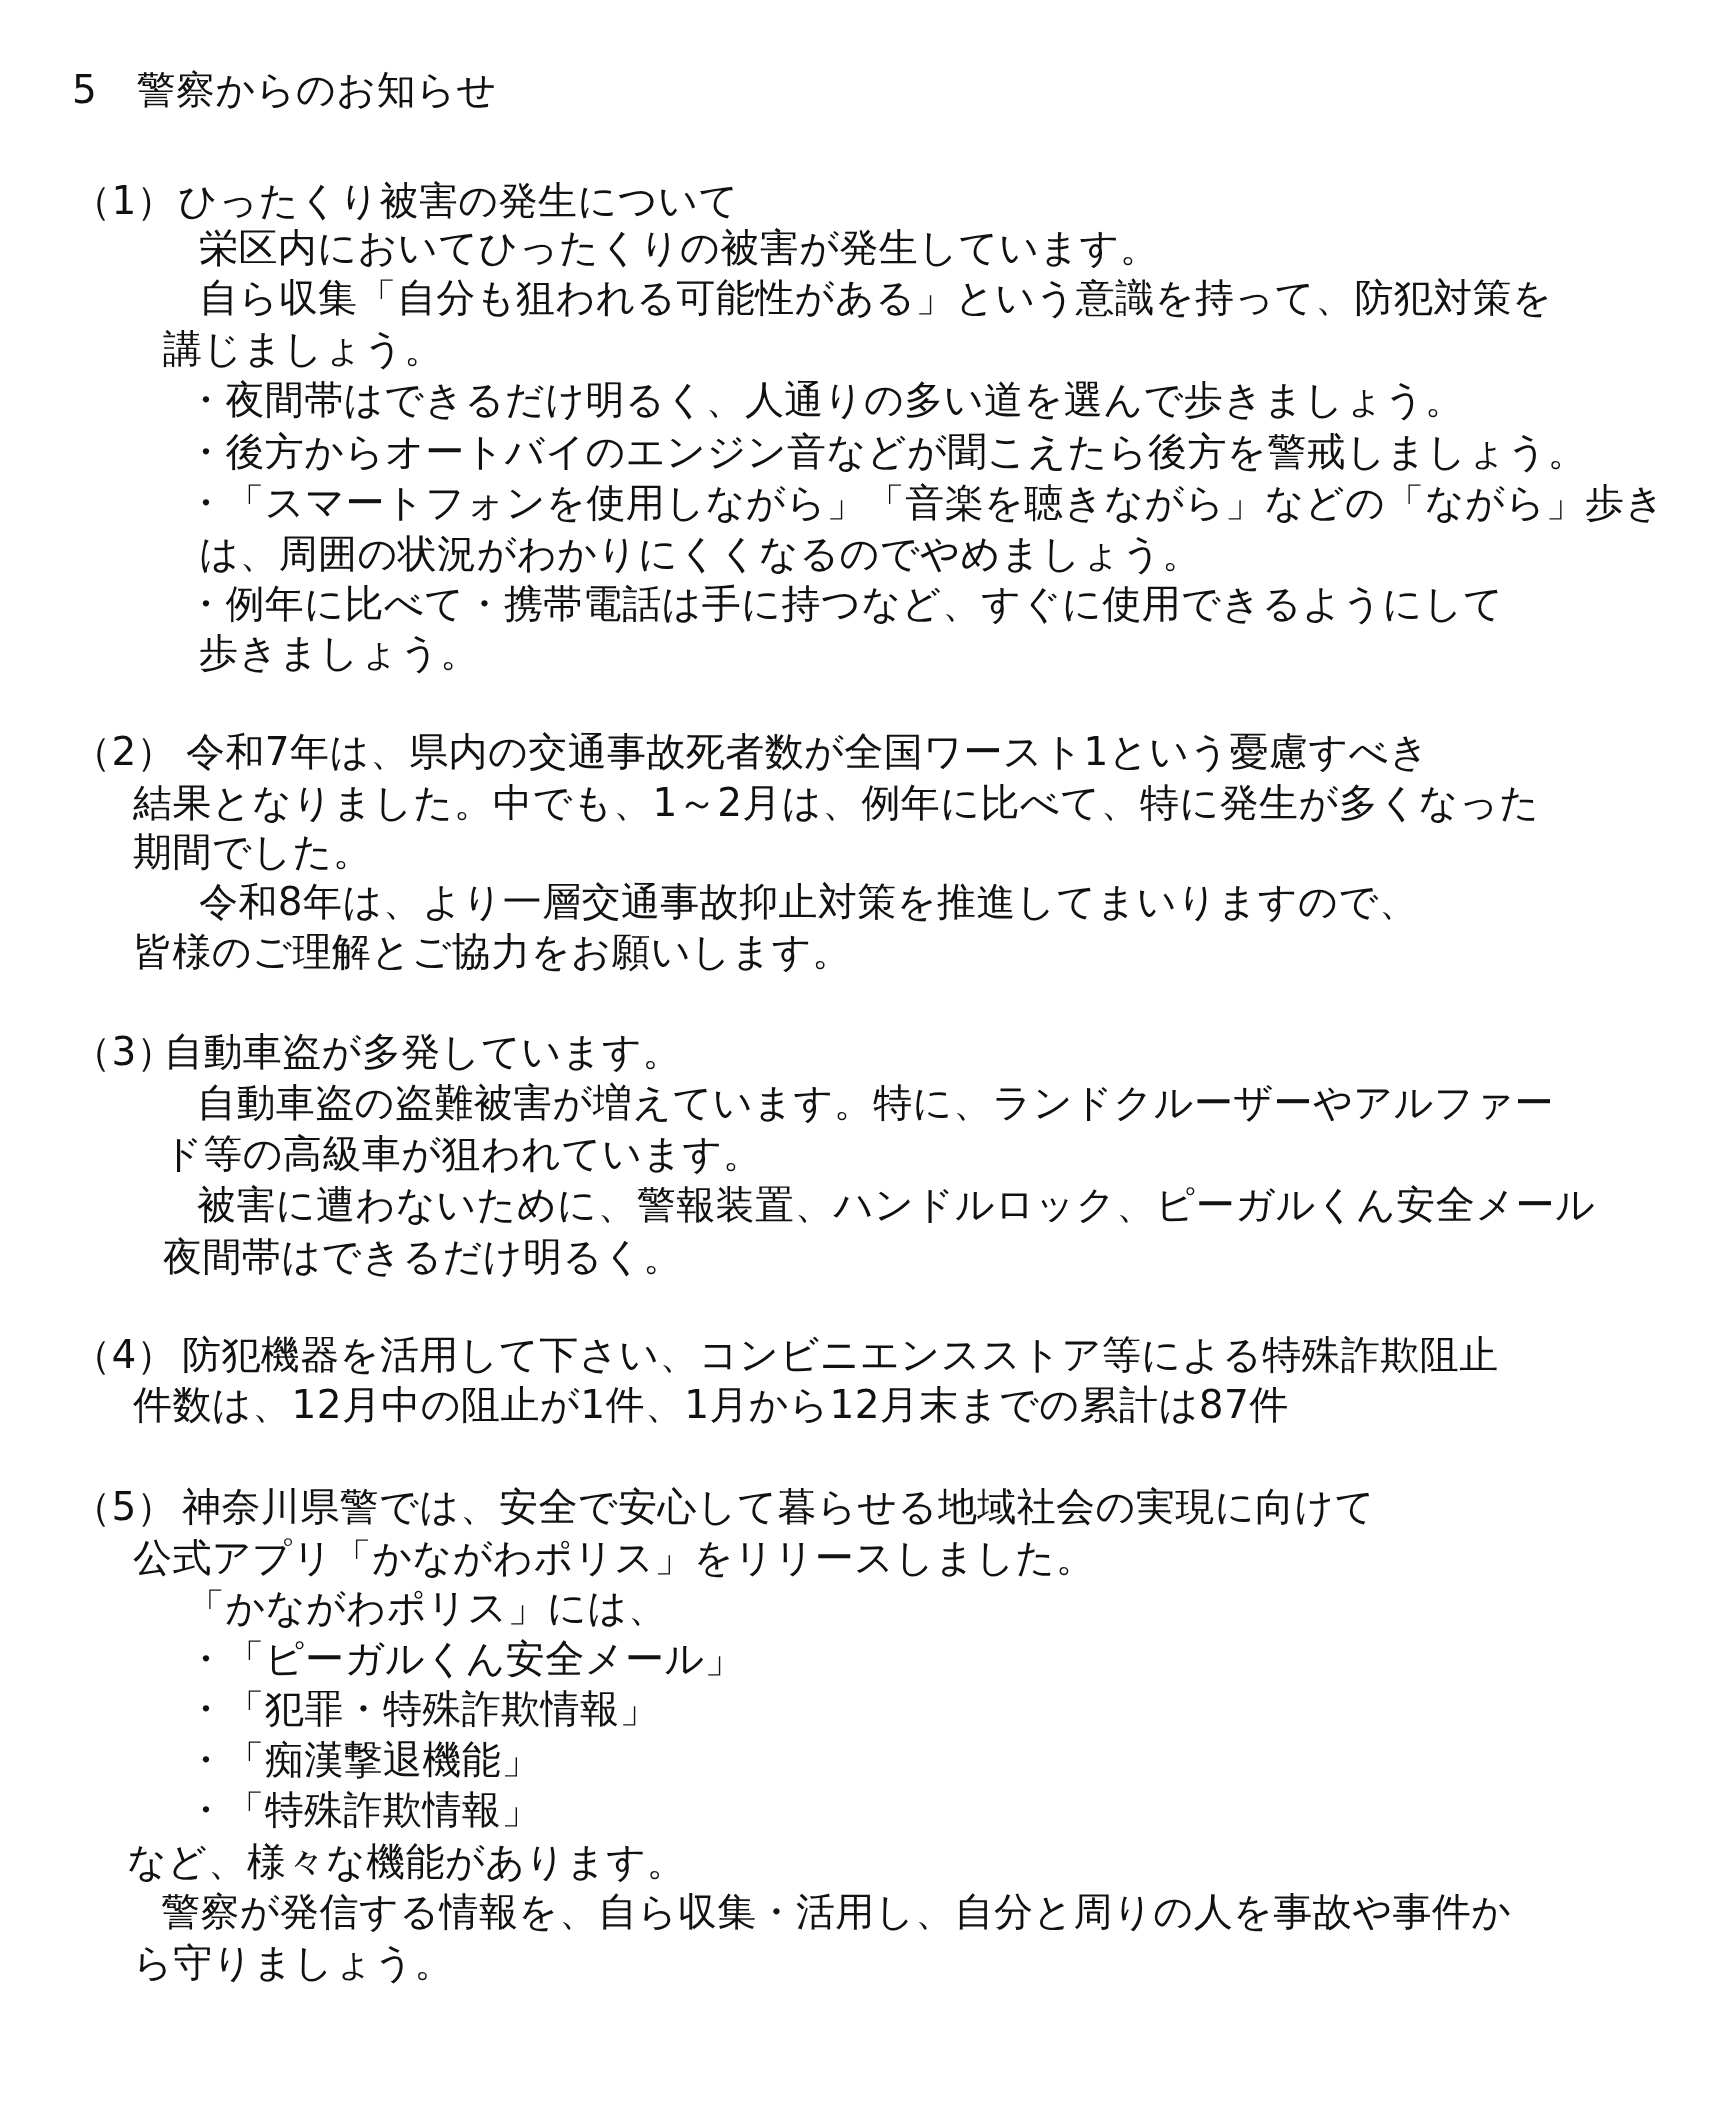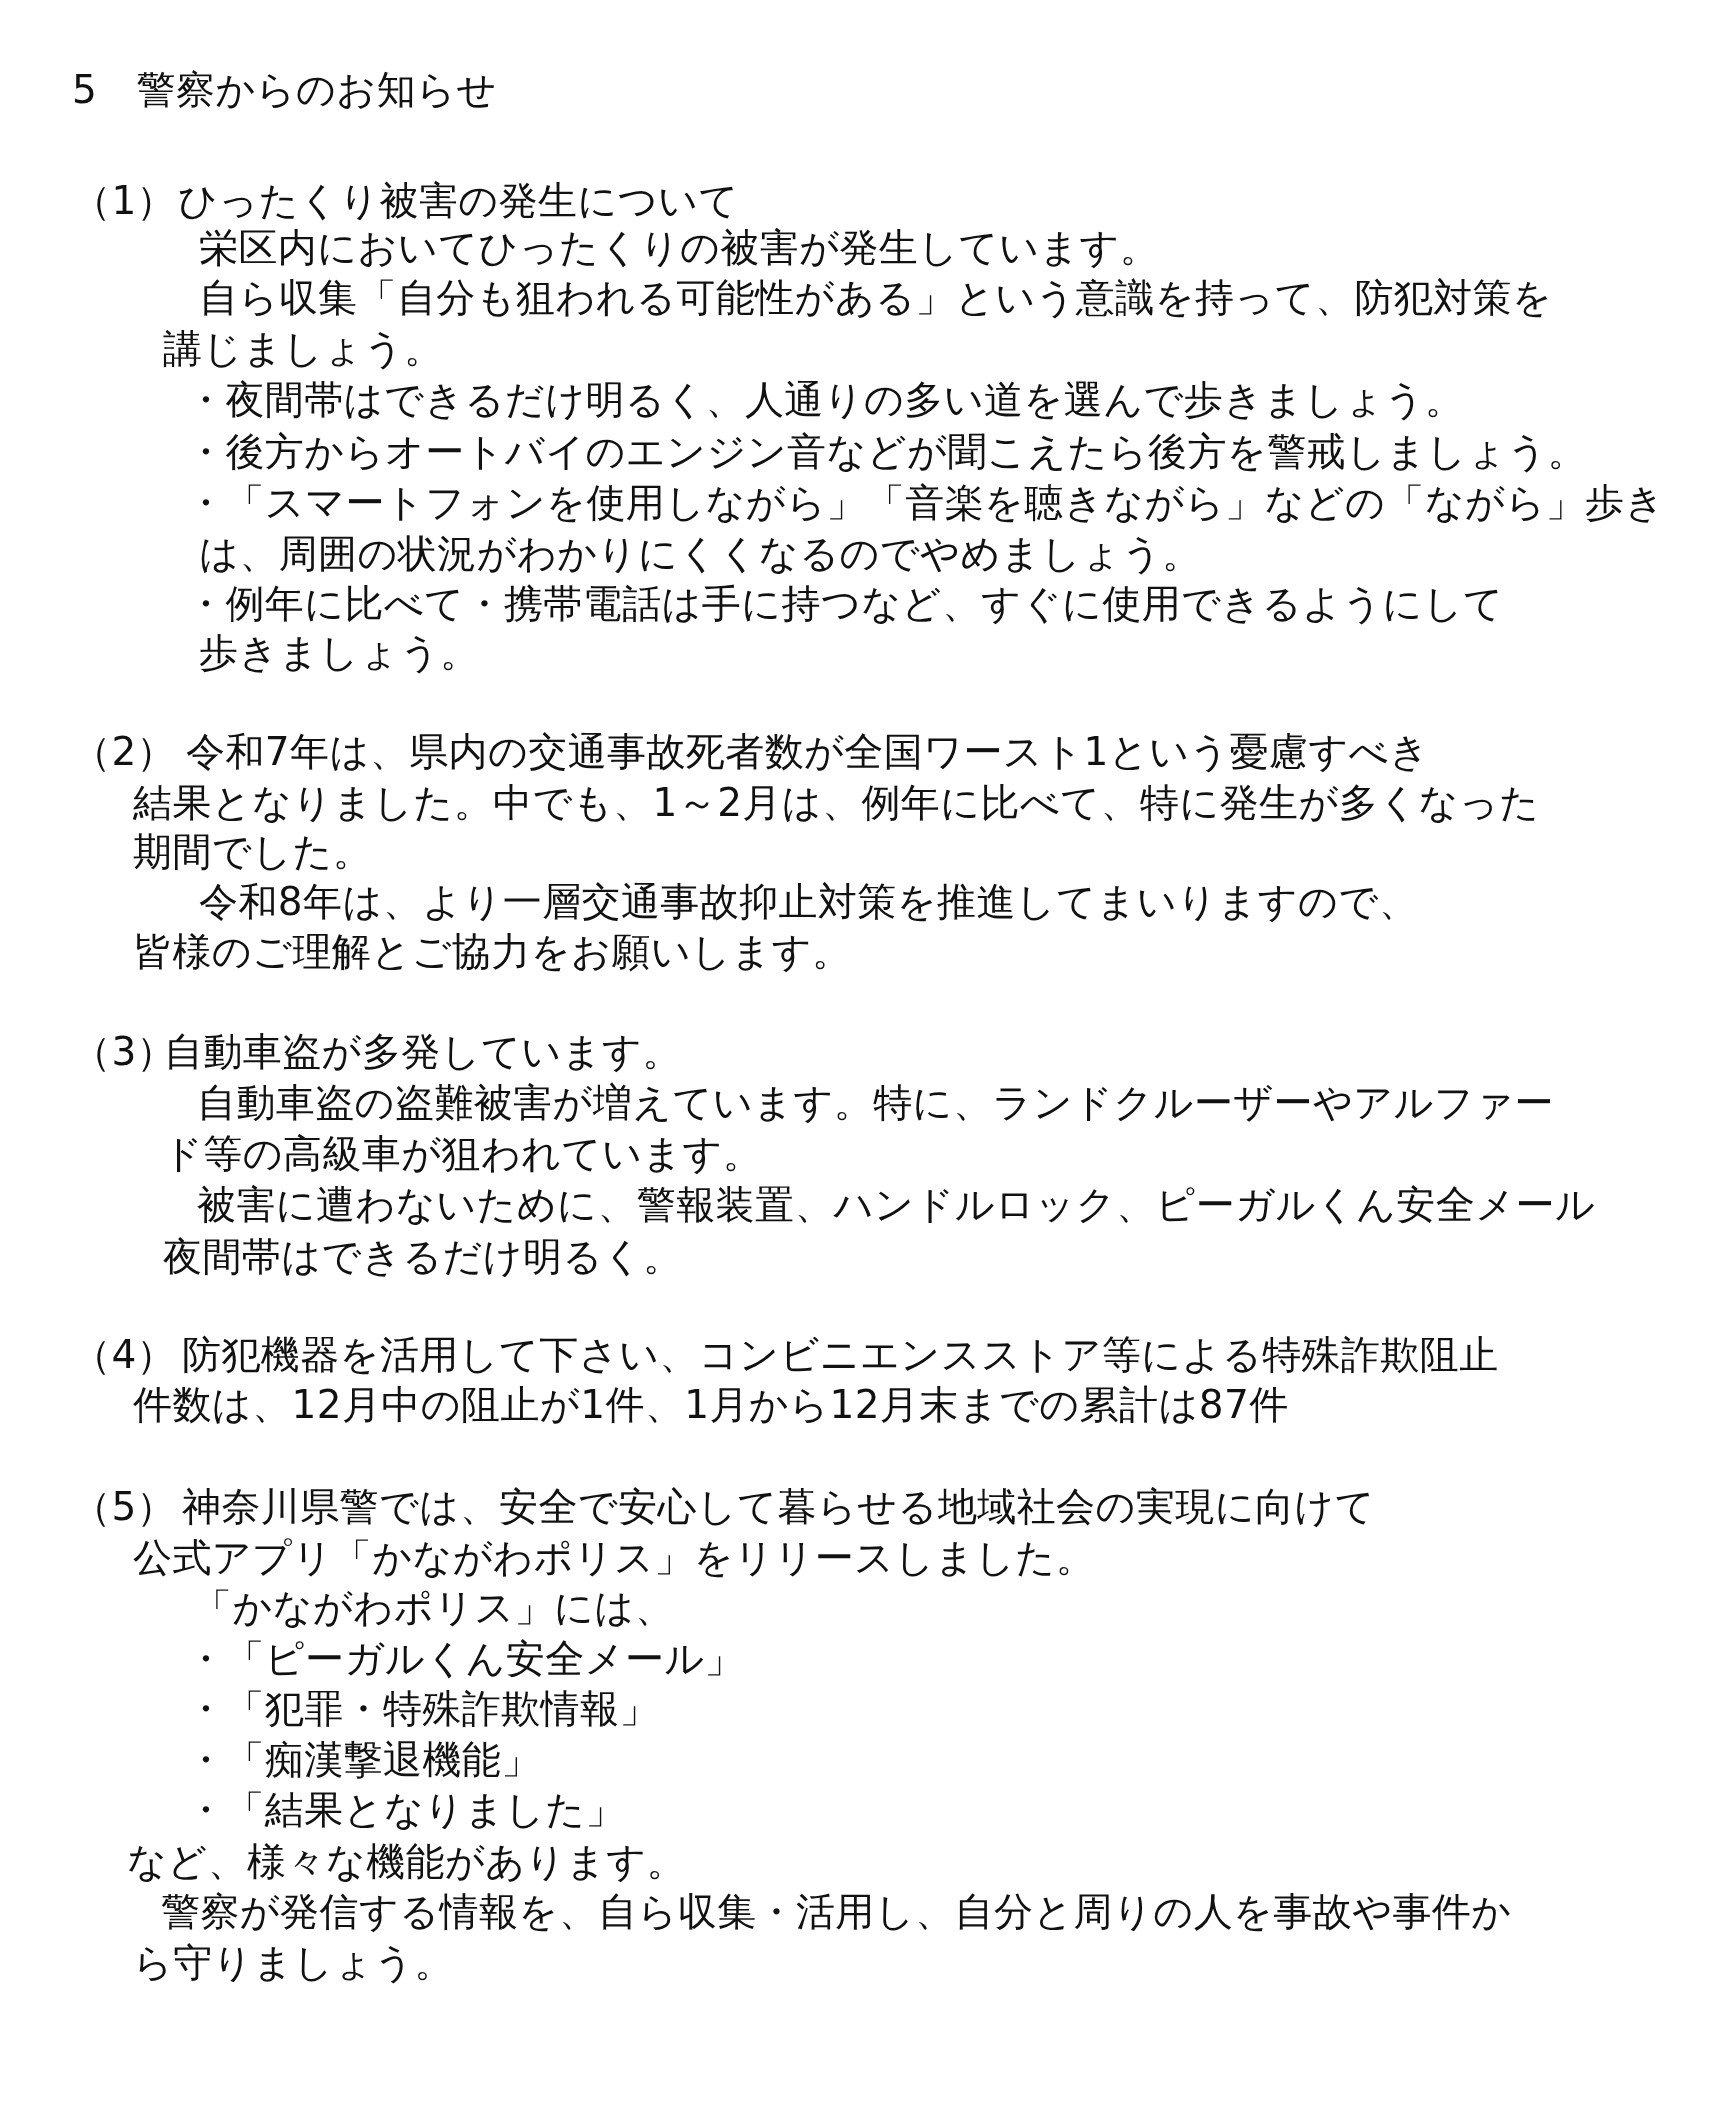--- a/index.html
+++ b/index.html
@@ -52,24 +52,24 @@
   <div>
     <div class="line" style="left:72px; top:1331px;">（4）</div>
     <div class="line" style="left:182px; top:1331px;">防犯機器を活用して下さい、コンビニエンスストア等による特殊詐欺阻止</div>
     <div class="line" style="left:133px; top:1381px;">件数は、12月中の阻止が1件、1月から12月末までの累計は87件</div>
   </div>
 
   <div>
     <div class="line" style="left:72px; top:1483px;">（5）</div>
     <div class="line" style="left:182px; top:1483px;">神奈川県警では、安全で安心して暮らせる地域社会の実現に向けて</div>
     <div class="line" style="left:133px; top:1534px;">公式アプリ「かながわポリス」をリリースしました。</div>
-    <div class="line" style="left:193px; top:1584px;">「かながわポリス」には、</div>
+    <div class="line" style="left:186px; top:1584px;">「かながわポリス」には、</div>
     <div class="line" style="left:186px; top:1635px;">・「ピーガルくん安全メール」</div>
     <div class="line" style="left:186px; top:1685px;">・「犯罪・特殊詐欺情報」</div>
     <div class="line" style="left:186px; top:1736px;">・「痴漢撃退機能」</div>
-    <div class="line" style="left:186px; top:1786px;">・「結果となりました」</div>
+    <div class="line" style="left:186px; top:1786px;">・「特殊詐欺情報」</div>
     <div class="line" style="left:127px; top:1838px;">など、様々な機能があります。</div>
     <div class="line" style="left:161px; top:1888px;">警察が発信する情報を、自ら収集・活用し、自分と周りの人を事故や事件か</div>
     <div class="line" style="left:133px; top:1939px;">ら守りましょう。</div>
   </div>
 
 </div>
 
 
 </body></html>

